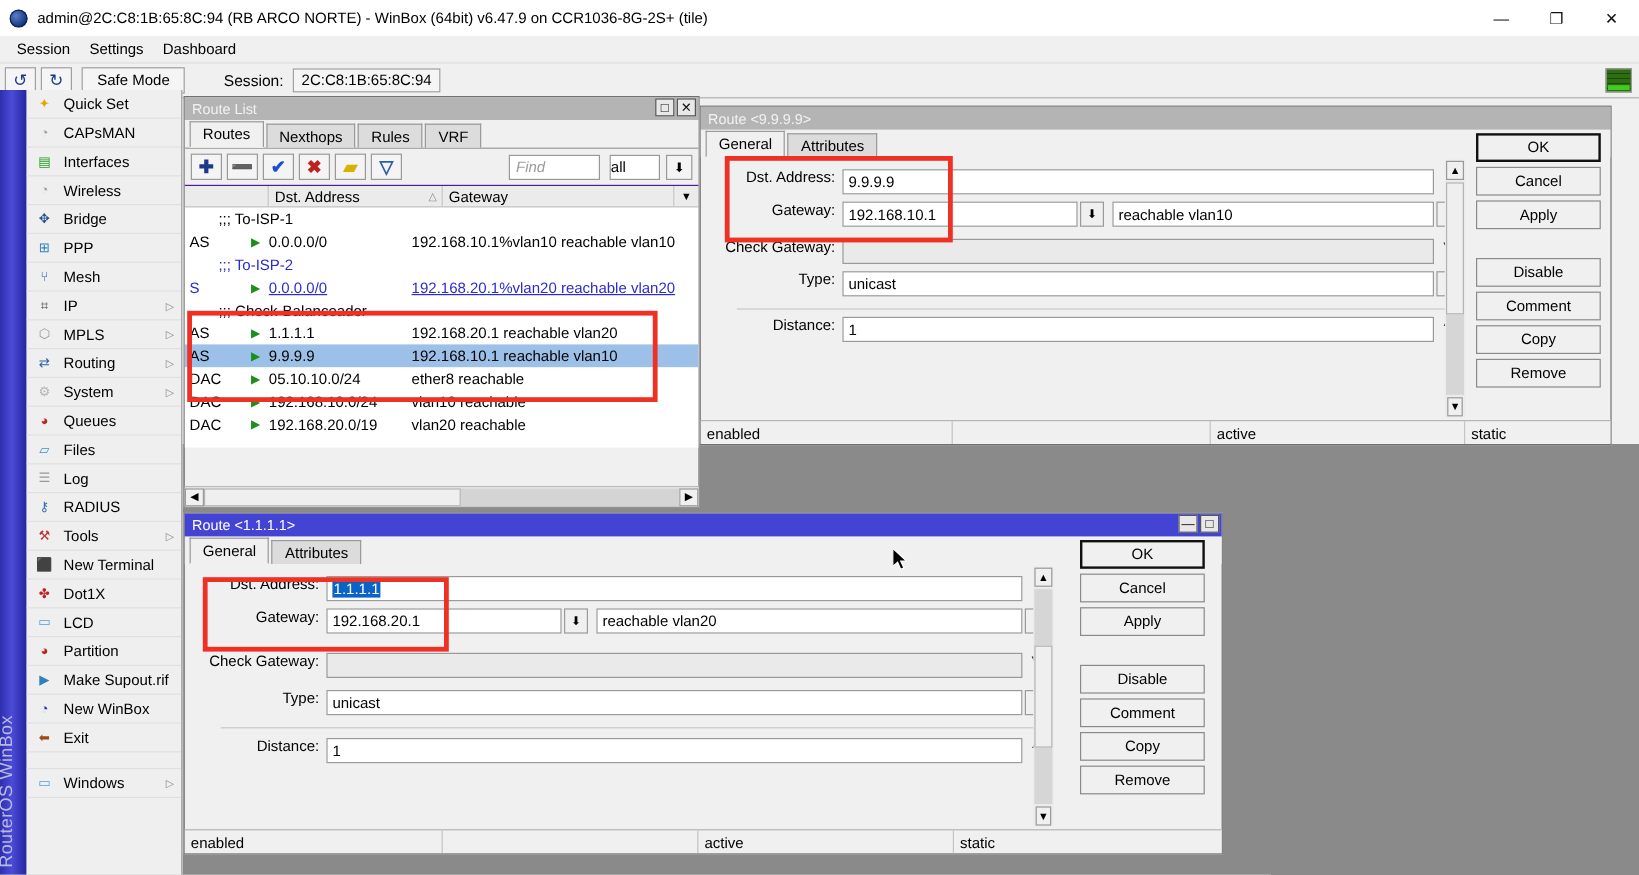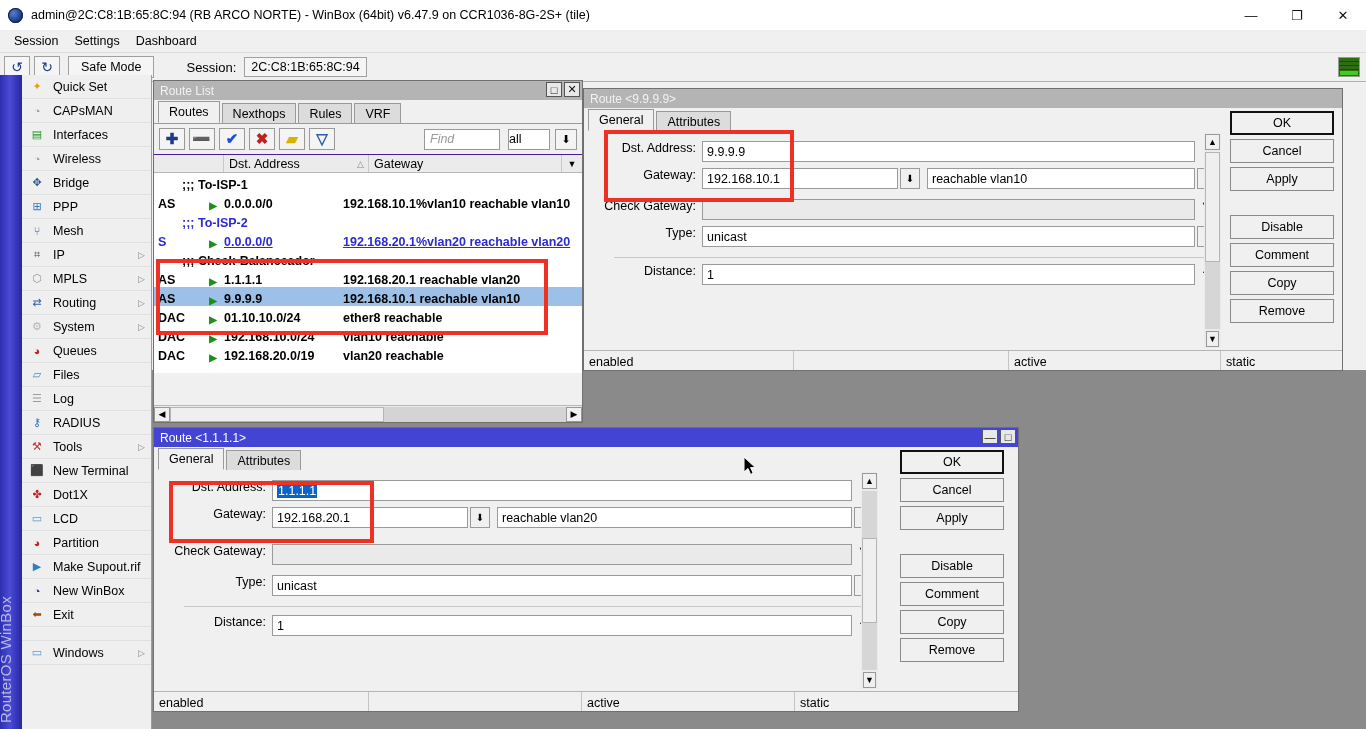--- a/index.html
+++ b/index.html
@@ -128,21 +128,21 @@
   }
   .all-drop { width:22px; height:21px; border:1px solid #999; background:#f4f4f4;
     display:flex;align-items:center;justify-content:center;font-size:11px;margin-left:1px;}
 
   .grid-head {
     display:flex; height:19px; background:#ebebeb; border-top:1px solid #4c1d95;
     border-bottom:1px solid #b8b8b8; font-size:12.5px; align-items:center; position:relative;
   }
   .gh { border-right:1px solid #c8c8c8; height:100%; display:flex; align-items:center; padding-left:5px; }
   .grid-body { background:#fff; position:relative; height:200px; overflow:hidden; }
-  .grow { display:flex; height:19px; align-items:flex-end; font-size:12.5px;font-weight:bold; }
+  .grow { display:flex; height:19px; align-items:center; font-size:12.5px; }
   .grow.sel { background:#9dc0e8; }
   .c-flag { width:48px; padding-left:4px; flex:none; }
   .c-arrow{ width:22px; flex:none; color:#1a8f1a; text-align:center; font-size:10px;}
   .c-dst  { width:116px; flex:none; }
   .c-gw   { flex:1; padding-left:3px; }
   .cmt { color:#000; padding-left:28px; font-size:12.5px; }
   .cmt.blue { color:#2b2bd0; }
   .blue-row { color:#2b2bd0; }
   .blue-row .c-gw, .blue-row .c-dst { text-decoration:underline; }
   .hscroll { position:absolute; left:0; right:0; bottom:0; height:17px; background:#ebebeb;
@@ -423,21 +423,21 @@
           </div>
           <div class="grow sel">
             <div class="c-flag">AS</div>
             <div class="c-arrow">▶</div>
             <div class="c-dst">9.9.9.9</div>
             <div class="c-gw">192.168.10.1 reachable vlan10</div>
           </div>
           <div class="grow">
             <div class="c-flag">DAC</div>
             <div class="c-arrow">▶</div>
-            <div class="c-dst">01.10.10.0/24</div>
+            <div class="c-dst">05.10.10.0/24</div>
             <div class="c-gw">ether8 reachable</div>
           </div>
           <div class="grow">
             <div class="c-flag">DAC</div>
             <div class="c-arrow">▶</div>
             <div class="c-dst">192.168.10.0/24</div>
             <div class="c-gw">vlan10 reachable</div>
           </div>
           <div class="grow">
             <div class="c-flag">DAC</div>

